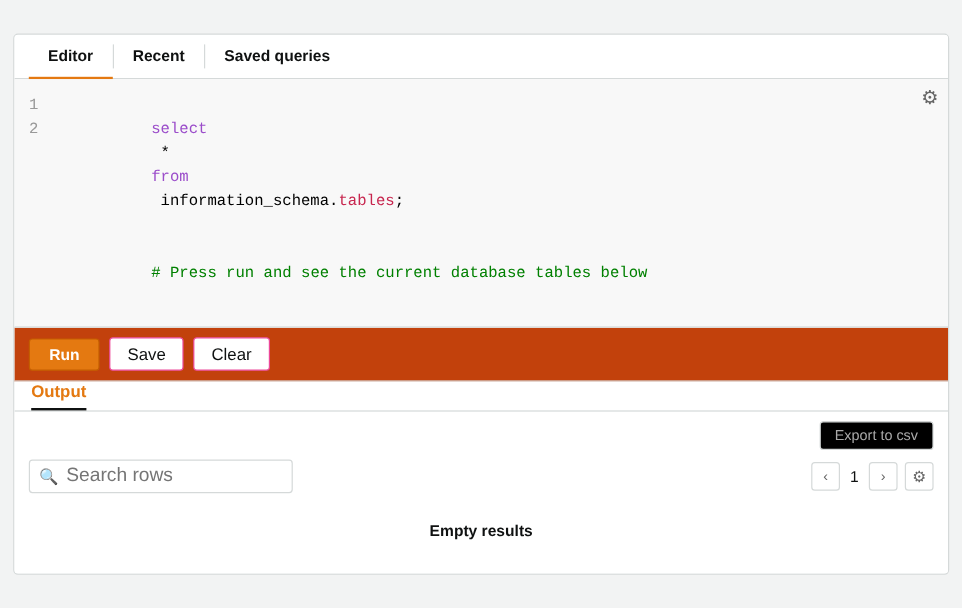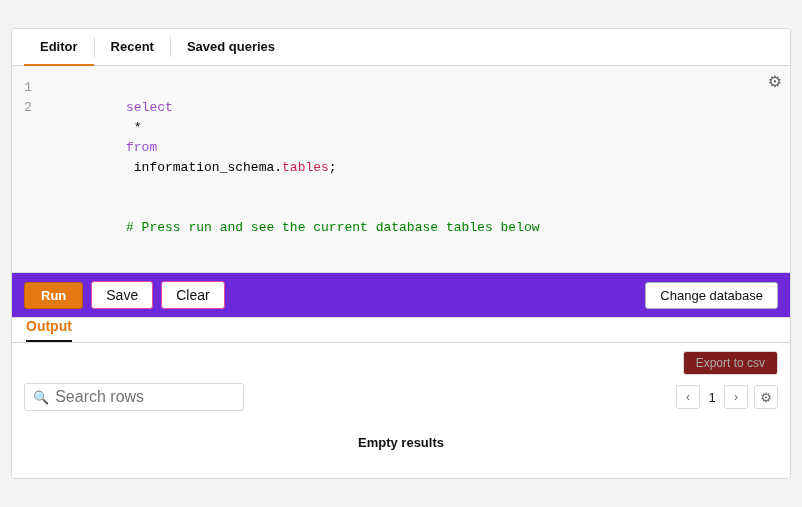--- a/index.html
+++ b/index.html
@@ -89,21 +89,21 @@
     }
     .kw-select { color: #9b4dca; }
     .kw-from { color: #9b4dca; }
     .table-name { color: #c7254e; }
     .comment-line { color: #008000; }
     
     .toolbar {
       display: flex;
       align-items: center;
       padding: 8px 12px;
-      background: #6d28d9;
+      background: #c2410c;
       border-bottom: 1px solid #d5d9d9;
       gap: 8px;
     }
     .btn-run {
       background: #e47911;
       color: #fff;
       border: 1px solid #c45e00;
       border-radius: 3px;
       padding: 5px 16px;
       font-size: 13px;
@@ -133,21 +133,21 @@
     .output-section {
       padding: 0;
       background: #fff;
     }
     .output-controls {
       display: flex;
       justify-content: flex-end;
       padding: 8px 12px 4px 12px;
     }
     .btn-export {
-      background: #7f1d1d;
+      background: #000000;
       color: #aaa;
       border: 1px solid #d5d9d9;
       border-radius: 3px;
       padding: 4px 12px;
       font-size: 12px;
       cursor: pointer;
     }
     .search-and-pager {
       display: flex;
       align-items: center;
@@ -285,21 +285,20 @@
         </div>
       </div>
     </div>
   </div>
 
   <div class="toolbar">
     <button class="btn-run">Run</button>
     <button class="btn-secondary">Save</button>
     <button class="btn-secondary">Clear</button>
     <div class="spacer"></div>
-    <button class="btn-change-db">Change database</button>
   </div>
 
   <div class="output-section">
 
     <div class="output-top-row">
       <span class="output-tab-active">Output</span>
     </div>
 
     <div class="output-controls">
       <button class="btn-export">Export to csv</button>

